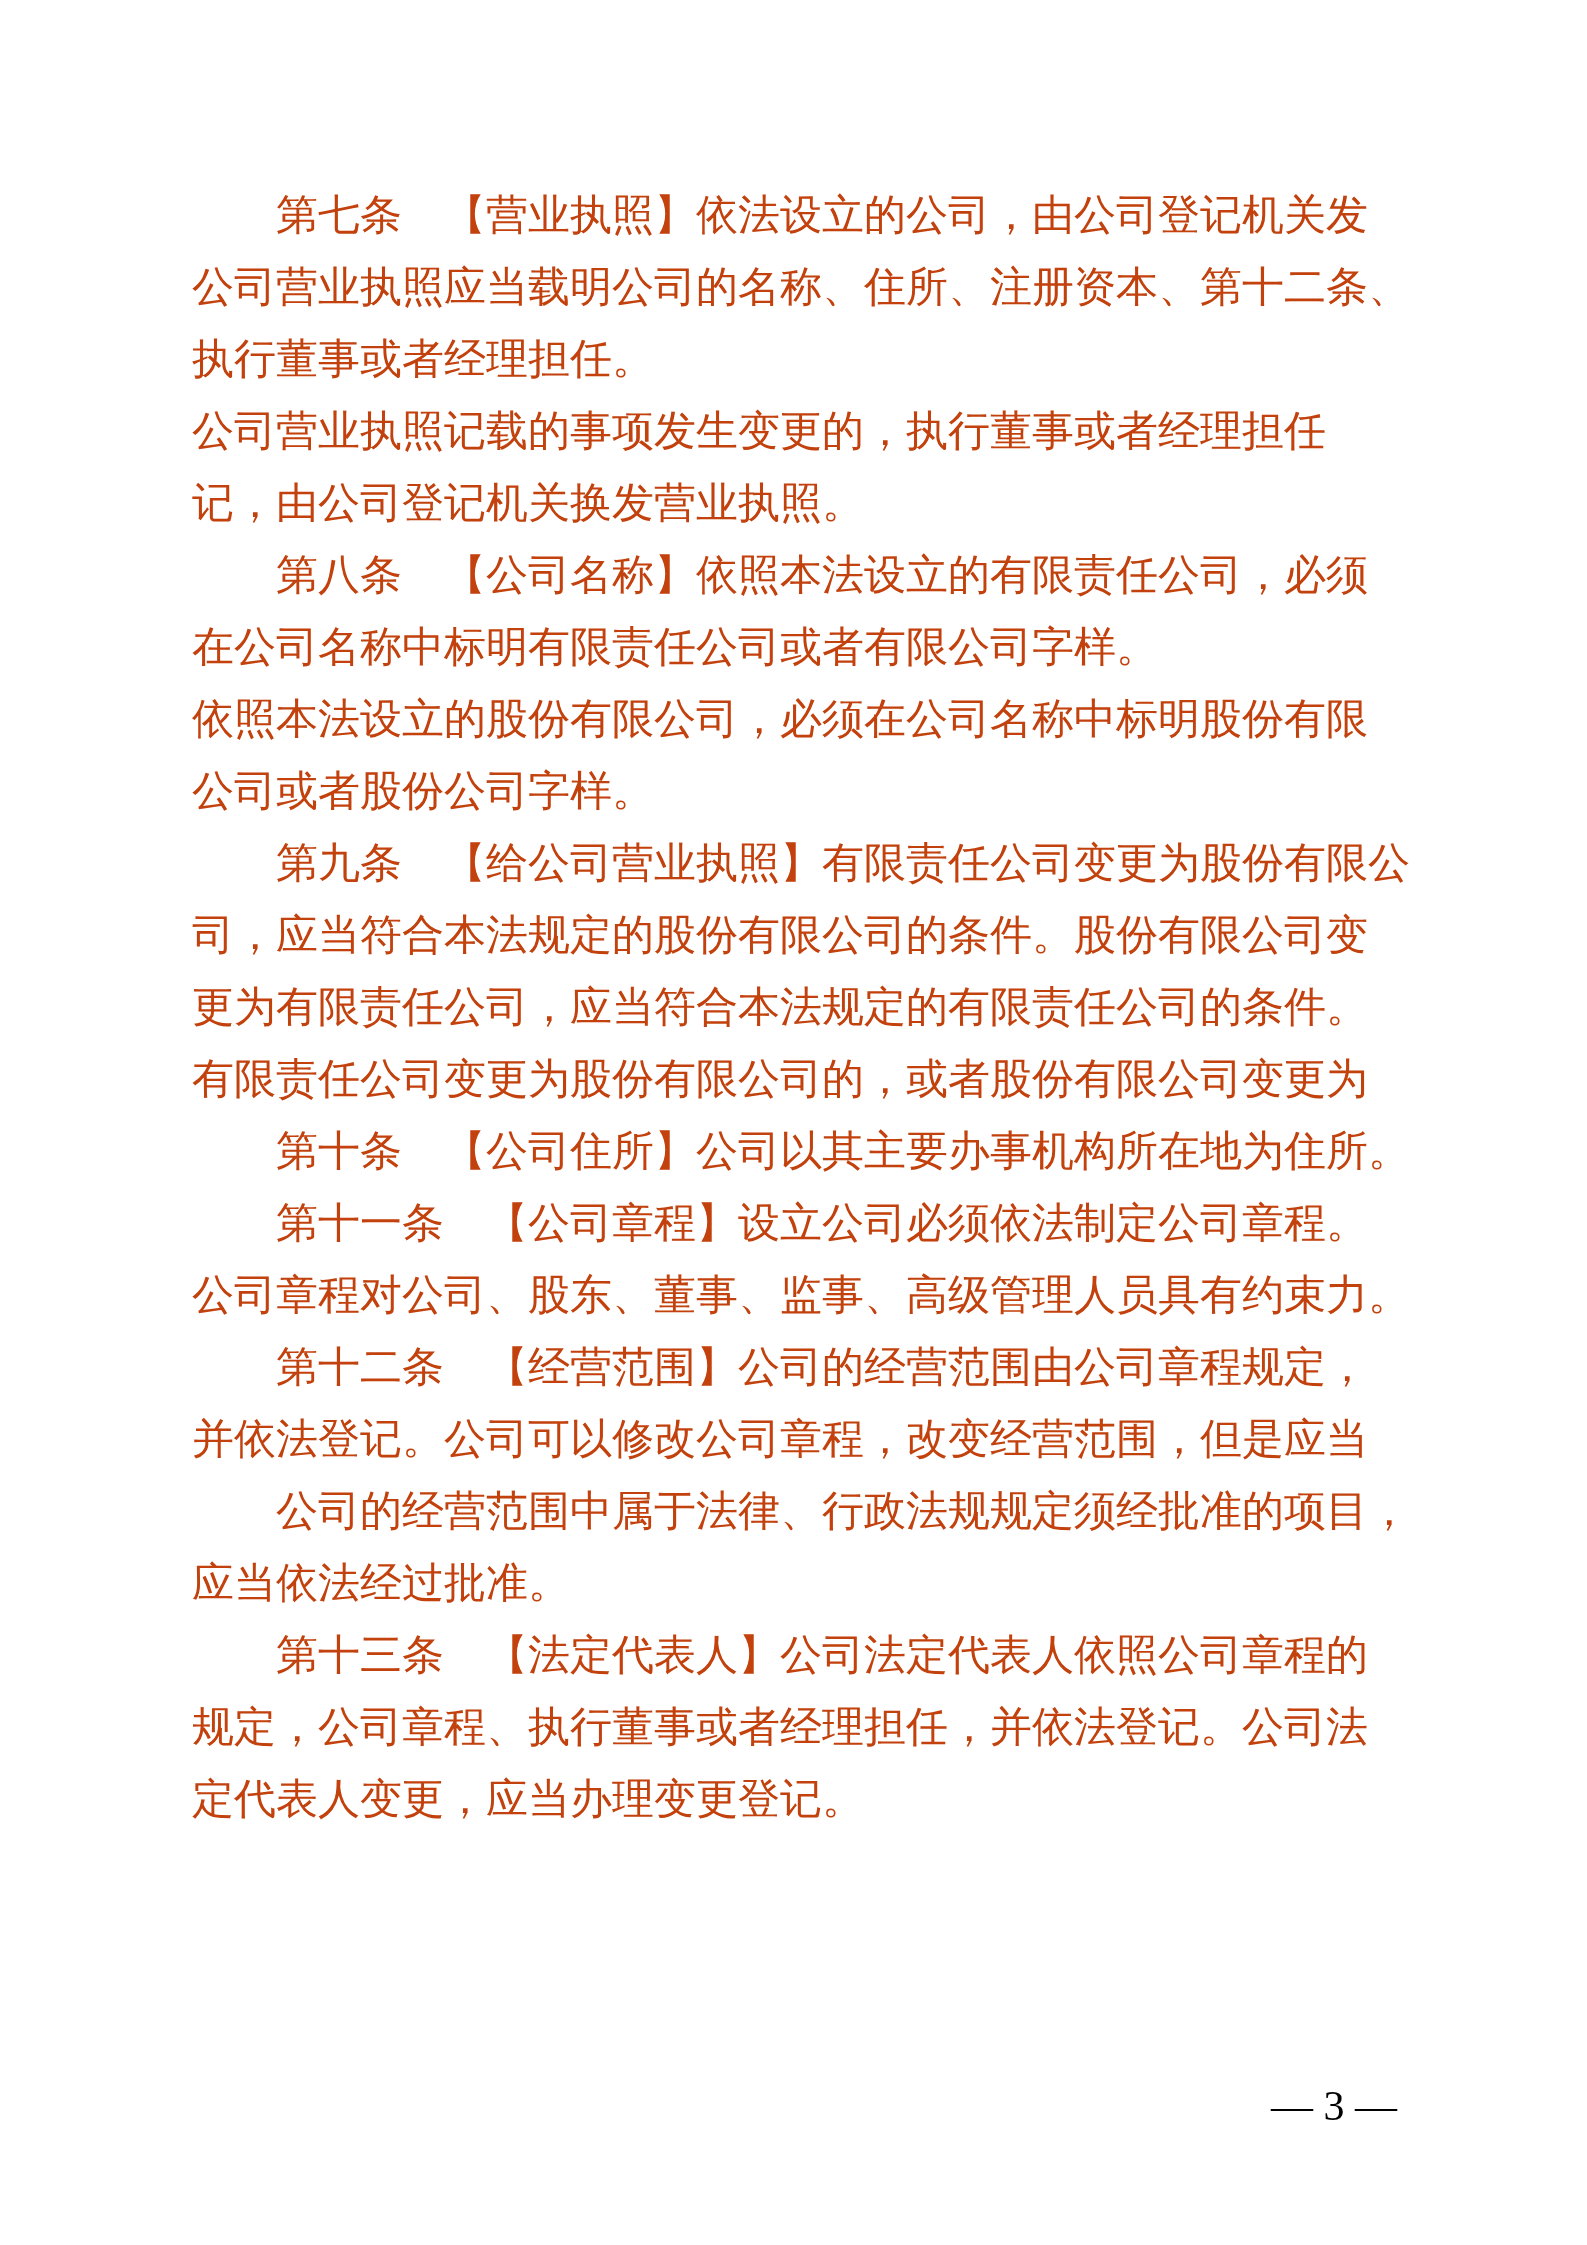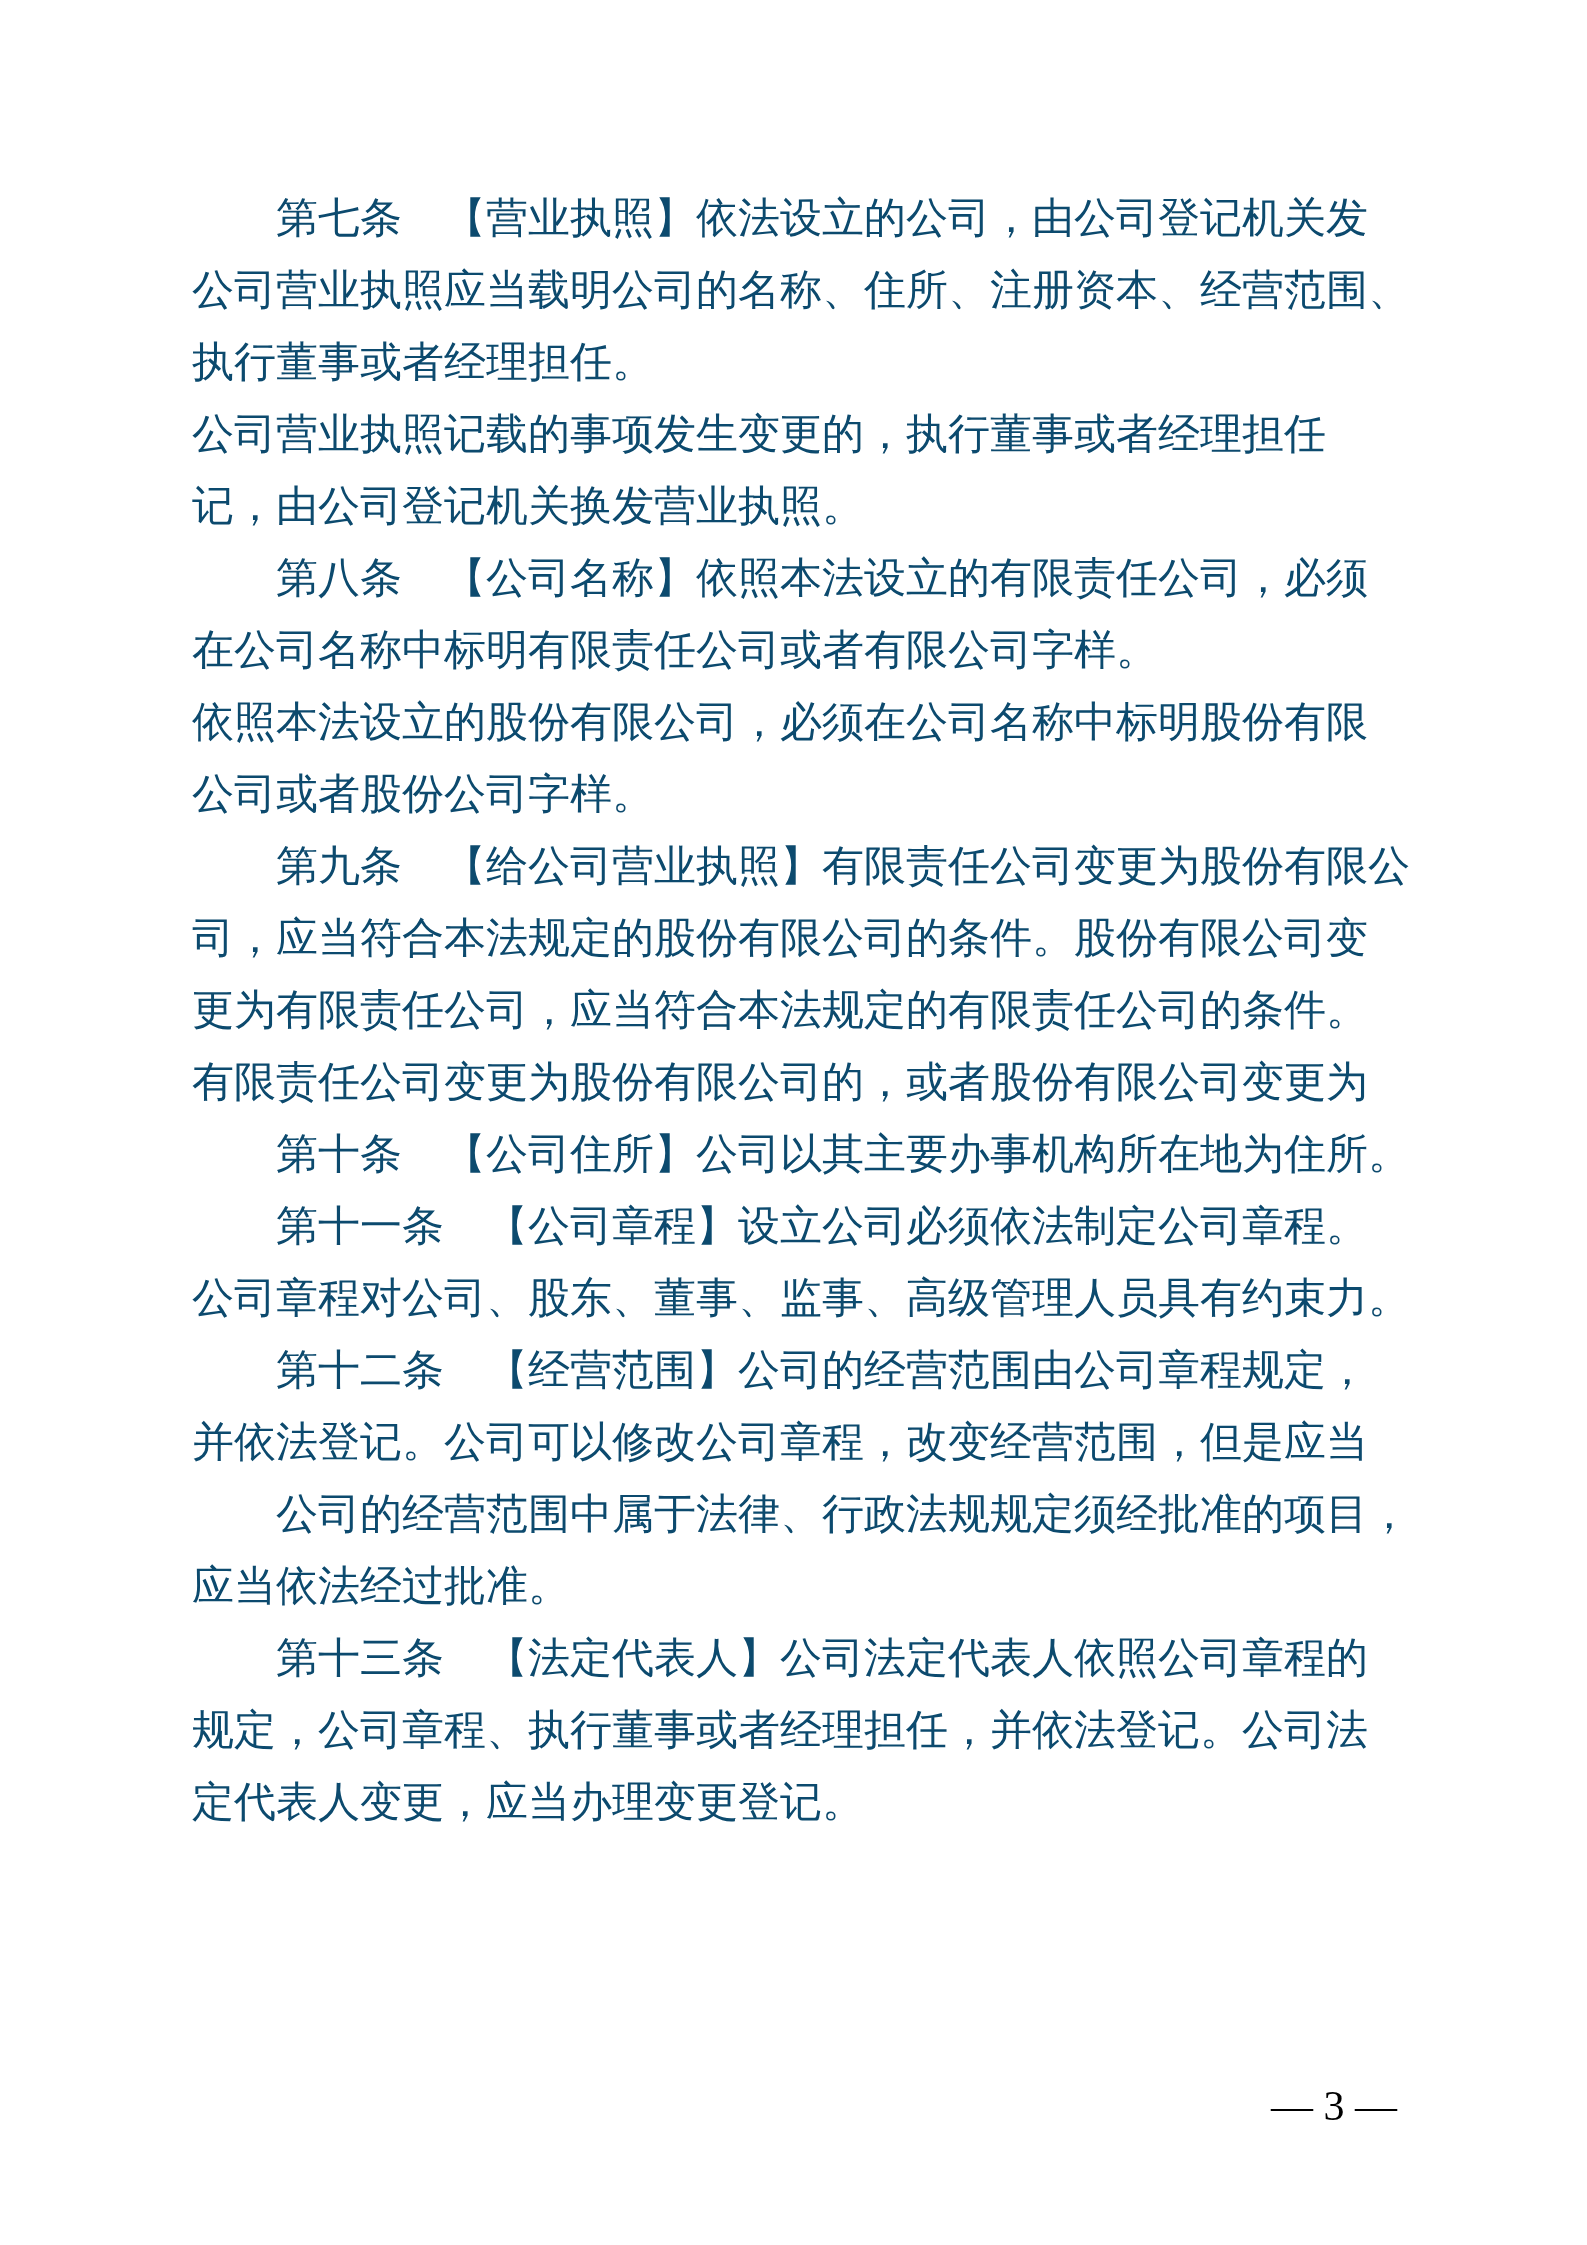--- a/index.html
+++ b/index.html
@@ -22,22 +22,22 @@
     left: 192px;
     top: 182px;
     width: 1270px;
   }
   .doc-line {
     font-size: 42px;
     line-height: 72px;
     height: 72px;
     letter-spacing: 0px;
     white-space: nowrap;
-    color: #0c4a6e;
-    font-family: Liberation Serif, serif;
+    color: #c2410c;
+    font-family: Liberation Mono, monospace;
   }
   .doc-line.indent {
     padding-left: 84px;
   }
   .page-number {
     position: absolute;
     top: 2082px;
     right: 190px;
     font-size: 42px;
     line-height: 48px;
@@ -46,21 +46,21 @@
     white-space: nowrap;
   }
 </style>
 </head>
 <body>
 
 <div class="page">
   <div class="doc-body">
 
   <div class="doc-line indent">第七条　【营业执照】依法设立的公司，由公司登记机关发</div>
-      <div class="doc-line">公司营业执照应当载明公司的名称、住所、注册资本、经营范围、</div>
+      <div class="doc-line">公司营业执照应当载明公司的名称、住所、注册资本、第十二条、</div>
       <div class="doc-line">执行董事或者经理担任。</div>
       <div class="doc-line">公司营业执照记载的事项发生变更的，执行董事或者经理担任</div>
       <div class="doc-line">记，由公司登记机关换发营业执照。</div>
       <div class="doc-line indent">第八条　【公司名称】依照本法设立的有限责任公司，必须</div>
       <div class="doc-line">在公司名称中标明有限责任公司或者有限公司字样。</div>
       <div class="doc-line">依照本法设立的股份有限公司，必须在公司名称中标明股份有限</div>
       <div class="doc-line">公司或者股份公司字样。</div>
       <div class="doc-line indent">第九条　【给公司营业执照】有限责任公司变更为股份有限公</div>
       <div class="doc-line">司，应当符合本法规定的股份有限公司的条件。股份有限公司变</div>
       <div class="doc-line">更为有限责任公司，应当符合本法规定的有限责任公司的条件。</div>

